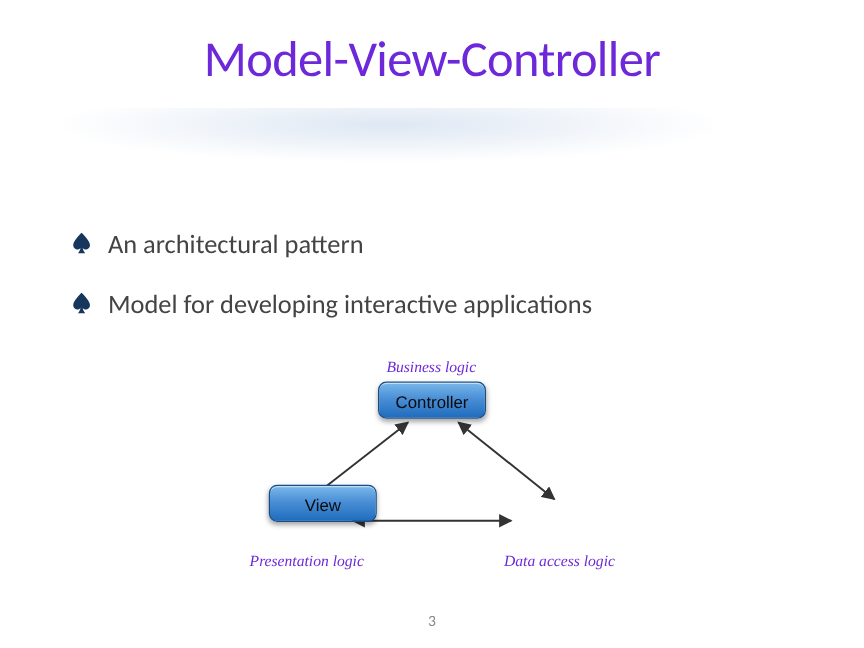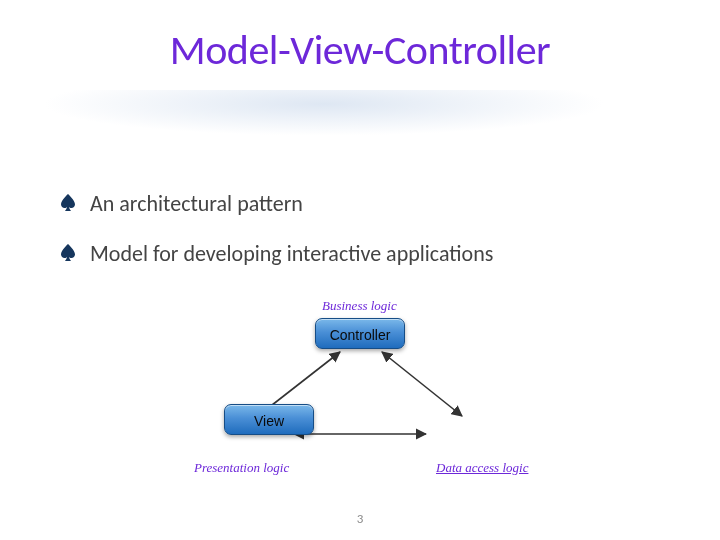--- a/index.html
+++ b/index.html
@@ -91,22 +91,22 @@
     font-size: 14px;
     color: #0a0a0a;
     font-style: normal;
     box-sizing: border-box;
   }
   
   .lbl-business  { left: 162px; top: -2px; }
   .box-controller{ left: 155px; top: 18px; }
   .box-view      { left: 40px;  top: 104px; margin-left: 24px; }
   .box-model     { left: 270px; top: 118px; }
-  .lbl-presentation { left: 34px; top: 160px; text-align: right; }
-  .lbl-dataaccess   { left: 276px; top: 160px; text-decoration: underline; }
+  .lbl-presentation { left: 48px; top: 160px; text-align: right; }
+  .lbl-dataaccess   { left: 260px; top: 160px; }
   .page-number {
     position: absolute;
     left: 0;
     width: 100%;
     bottom: 14px;
     text-align: center;
     font-size: 13px;
     color: #8a8a8a;
     font-family: Calibri, Arial, sans-serif;
   }

